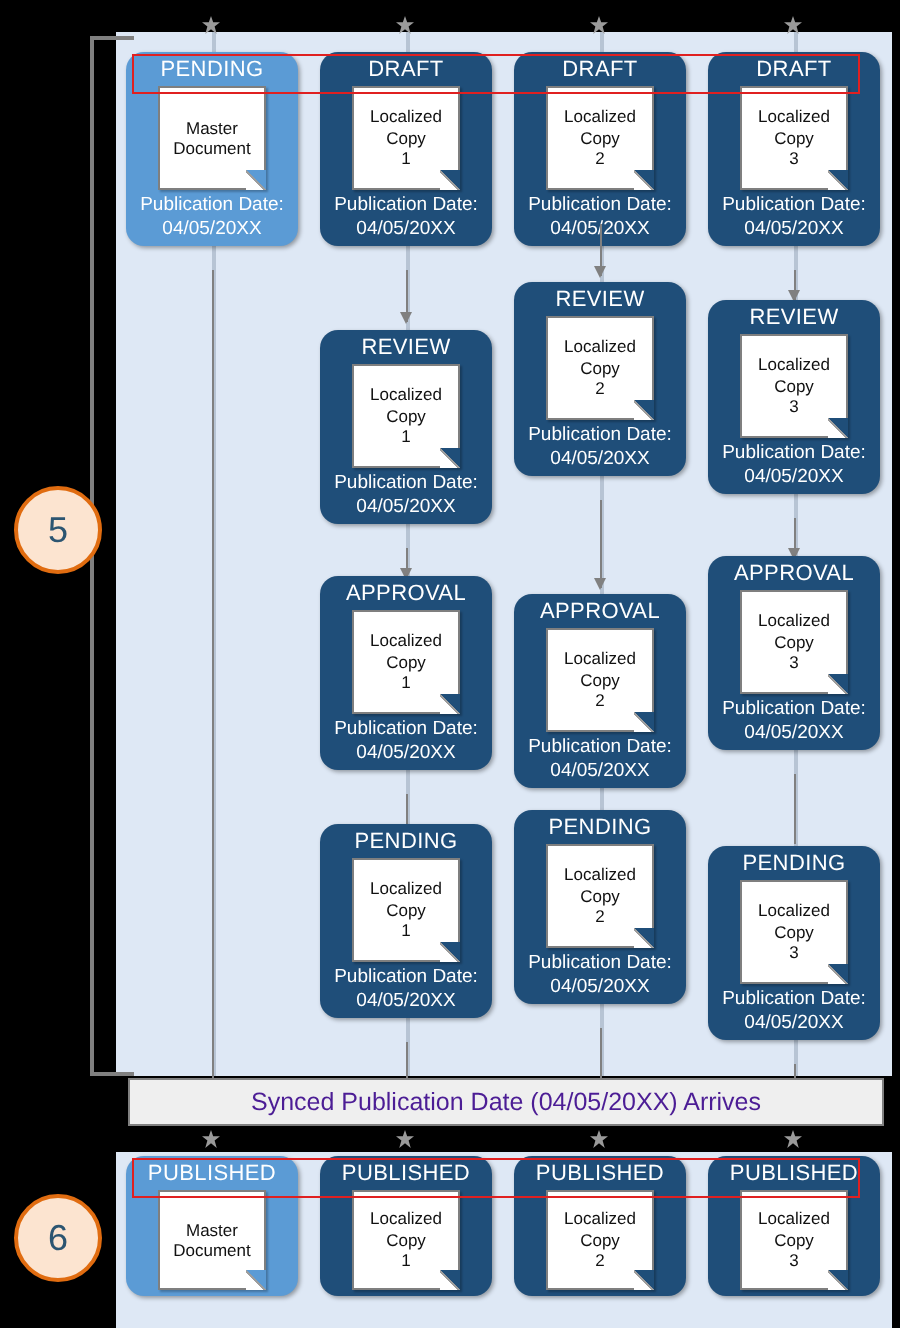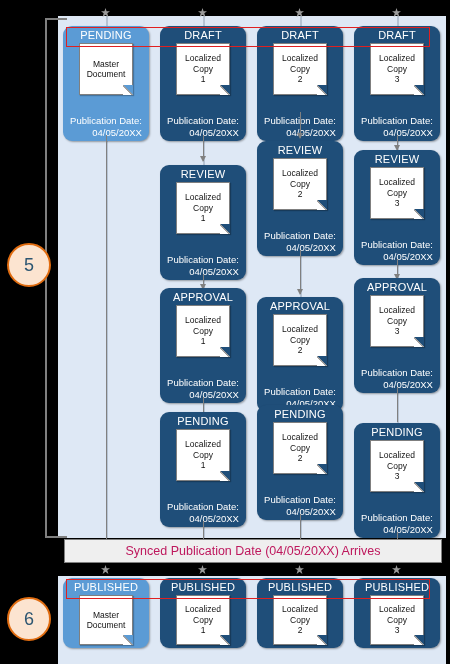--- a/index.html
+++ b/index.html
@@ -37,21 +37,21 @@
   
   .colline{
     position:absolute;width:2px;background:#B7C4D4;top:16px;height:522px;
   }
 
   
   #sync-bar{
     position:absolute;left:64px;top:539px;width:378px;height:24px;
     background:#EFEFEF;border:1px solid #808080;box-sizing:border-box;
     display:flex;align-items:center;justify-content:center;
-    font-size:12.5px;color:#be185d;
+    font-size:12.5px;color:#4c1d95;
   }
 
   
   .node{
     position:absolute;width:86px;border-radius:9px;
     background:#1F4E79;box-shadow:1px 1px 2px rgba(0,0,0,.35);
     display:flex;flex-direction:column;align-items:center;
     padding:2px 0 3px 0;box-sizing:border-box;
   }
   .node.master{background:#5B9BD5;}
@@ -67,22 +67,22 @@
     box-shadow:1px 1px 1px rgba(0,0,0,.25);
   }
   .doc .fold{
     position:absolute;right:-1px;bottom:-1px;width:10px;height:10px;
     background:linear-gradient(225deg,#1F4E79 0 49%,#9d9d9d 49% 56%,#fff 56% 100%);
   }
   .node.master .doc .fold{
     background:linear-gradient(225deg,#5B9BD5 0 49%,#9d9d9d 49% 56%,#fff 56% 100%);
   }
   .node .pubdate{
-    margin-top:20px;font-size:9.5px;color:#FFFFFF;line-height:11.5px;
-    text-align:right;
+    margin-top:2px;font-size:9.5px;color:#FFFFFF;line-height:11.5px;
+    text-align:center;
   }
   .node.short .doc{height:48px;}
 
   
   .conn{position:absolute;width:1px;background:#808080;}
   .conn::after{
     content:"";position:absolute;left:-3px;bottom:-1px;
     border-left:3.5px solid transparent;border-right:3.5px solid transparent;
     border-top:6px solid #808080;
   }

